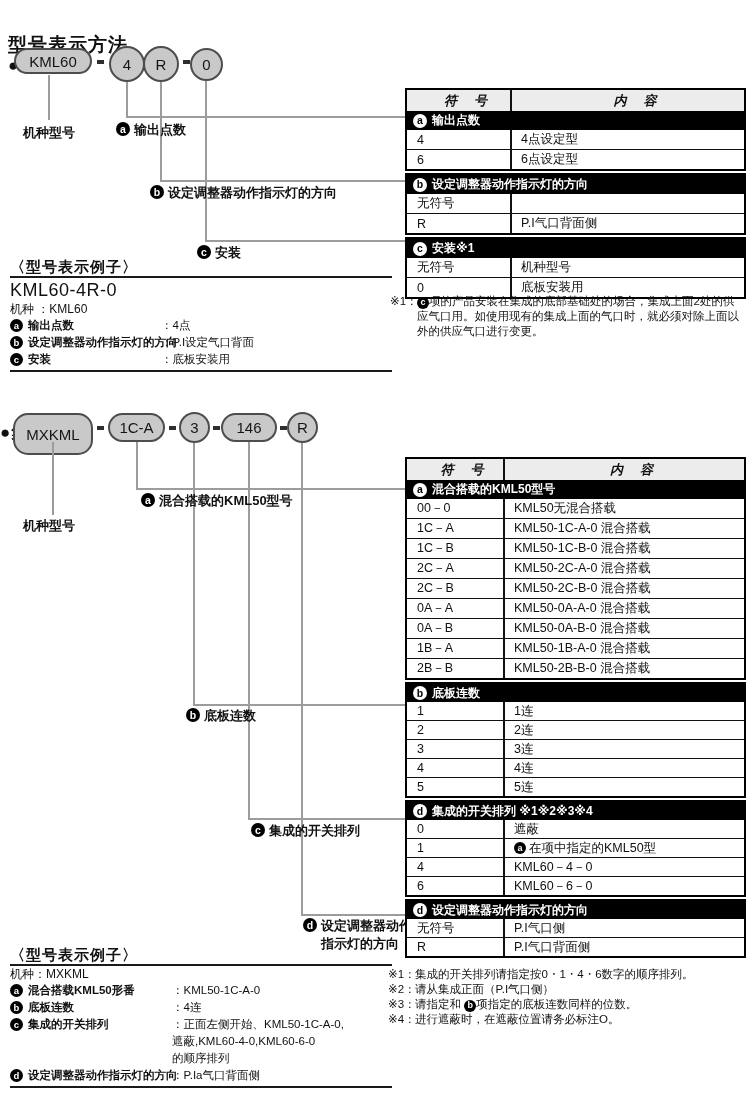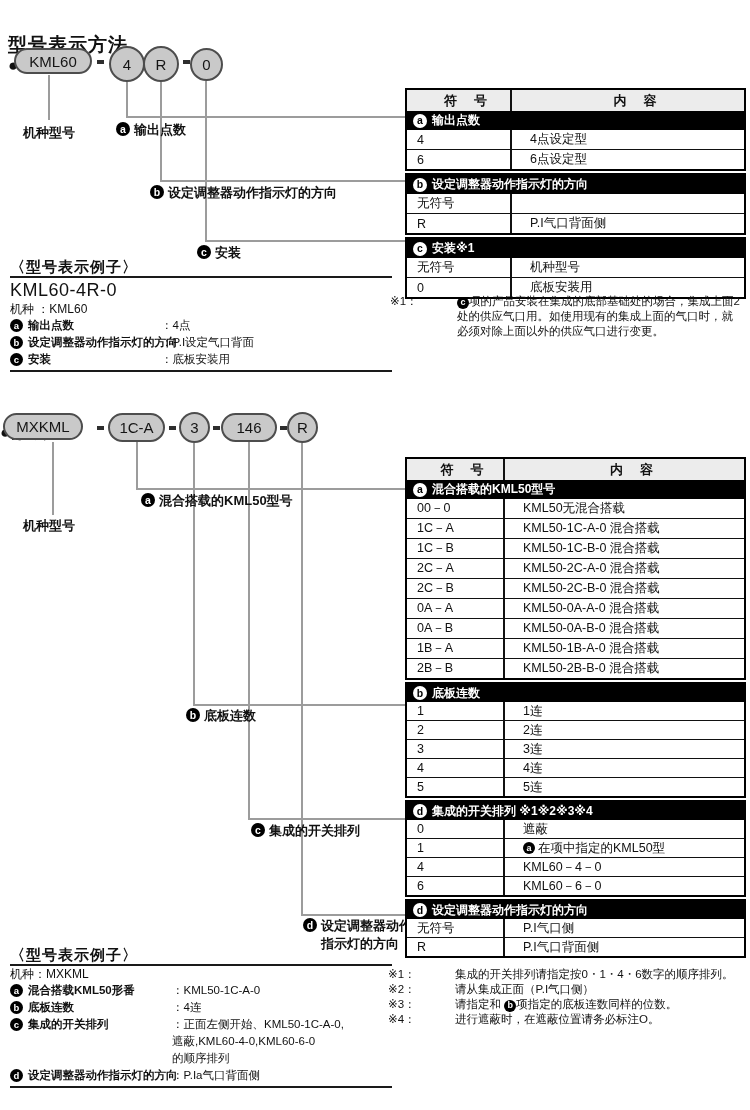--- a/index.html
+++ b/index.html
@@ -34,35 +34,35 @@
   .dot-black{background:#000;color:#fff;}
   .dot-white{background:#fff;color:#000;}
 
   
   .tbl{position:absolute;width:341px;}
   .tblock{border:2px solid #000;margin-bottom:2px;background:#fff;box-sizing:border-box;}
   .trow{display:flex;align-items:stretch;height:19px;font-size:12.5px;background:#fff;}
   .trow + .trow{border-top:1px solid #111;}
   .thead{height:21px;background:#ececec;font-weight:bold;font-size:13px;}
   .tc1{box-sizing:border-box;border-right:2px solid #111;display:flex;align-items:center;padding-left:10px;}
-  .tc2{flex:1;display:flex;align-items:center;padding-left:18px;gap:3px;}
-  .thead .tc1,.thead .tc2{justify-content:center;padding-left:16px;letter-spacing:2px;}
+  .tc2{flex:1;display:flex;align-items:center;padding-left:9px;gap:3px;}
+  .thead .tc1,.thead .tc2{justify-content:center;padding-left:16px;letter-spacing:2px;font-style:italic;}
   .tband{background:#000;color:#fff;display:flex;align-items:center;gap:5px;padding-left:6px;
          font-size:12px;font-weight:bold;height:19px;}
   #table1 .tc1{width:105px;}
   #table2 .tc1{width:98px;}
   #table2 .tblock:not(:first-child) .trow{height:18px;}
   #table2 .tblock:not(:first-child) .tband{height:18px;}
   .tc2 .dot,.note .dot{width:12px;height:12px;font-size:9px;}
 
   
   .note{position:absolute;font-size:11.5px;line-height:15px;}
   .note-line{display:flex;}
   .note-pre{flex:none;width:27px;}
-  .note-txt{flex:1;margin-left:40px;}
+  .note-txt{flex:1;}
 
   
   .ex{position:absolute;left:10px;width:382px;}
   .ex-heading{font-size:15px;font-weight:bold;letter-spacing:1px;height:18px;}
   .ex-rule{border-top:2px solid #1a1a1a;}
   .ex-model{font-size:18px;line-height:22px;margin-top:1px;letter-spacing:.5px;}
   .ex-machine{font-size:12px;line-height:16px;}
   .ex-rows{font-size:11.5px;}
   .ex-row{display:flex;line-height:17px;align-items:flex-start;}
   .ex-row .dot{width:13px;height:13px;font-size:9.5px;margin:2px 5px 0 0;}
@@ -183,21 +183,21 @@
           <span class="dot dot-black">c</span>
           <span class="ex-label">安装</span>
           <span class="ex-val">：底板安装用</span>
         </div>
       </div>
     <div class="ex-rule" style="margin-top:2px"></div>
   </div>
 
   <div id="s2-heading" class="title">●集成</div>
 
-  <div class="bubble pill" style="left:3px;top:413px;width:80px;height:27px">MXKML</div>
+  <div class="bubble pill" style="left:13px;top:413px;width:80px;height:42px">MXKML</div>
   <div class="dash" style="left:97px;top:426px"></div>
   <div class="bubble pill" style="left:108px;top:413px;width:57px;height:29px">1C-A</div>
   <div class="dash" style="left:169px;top:426px"></div>
   <div class="bubble circ" style="left:179px;top:412px;width:31px;height:31px">3</div>
   <div class="dash" style="left:213px;top:426px"></div>
   <div class="bubble pill" style="left:221px;top:413px;width:56px;height:29px">146</div>
   <div class="dash" style="left:280px;top:426px"></div>
   <div class="bubble circ" style="left:287px;top:412px;width:31px;height:31px">R</div>
 
   <div class="lv" style="left:52px;top:442px;height:73px"></div>

